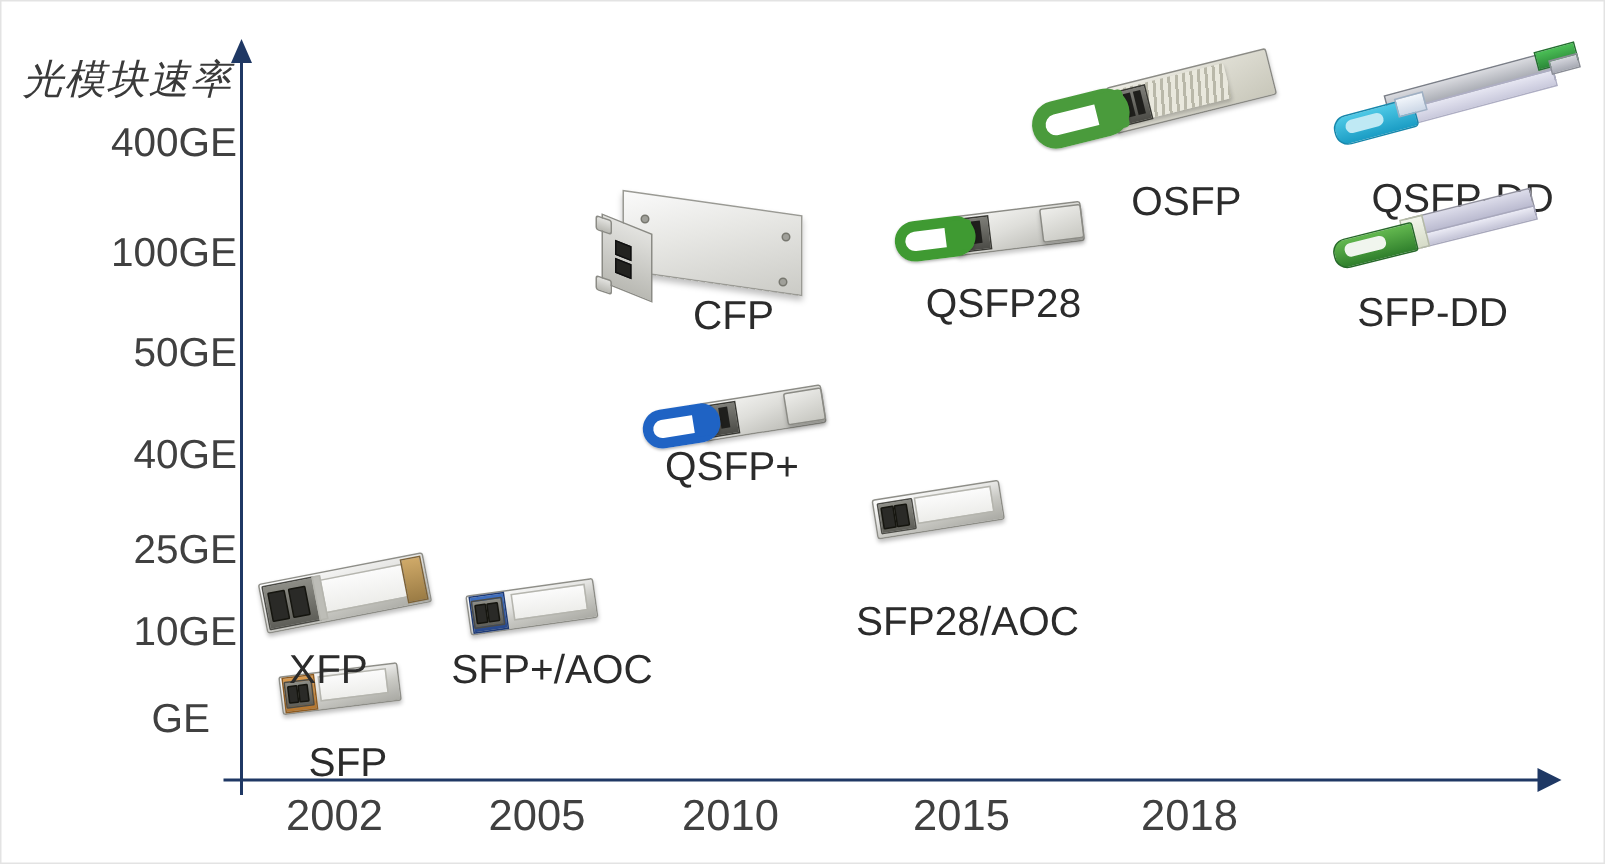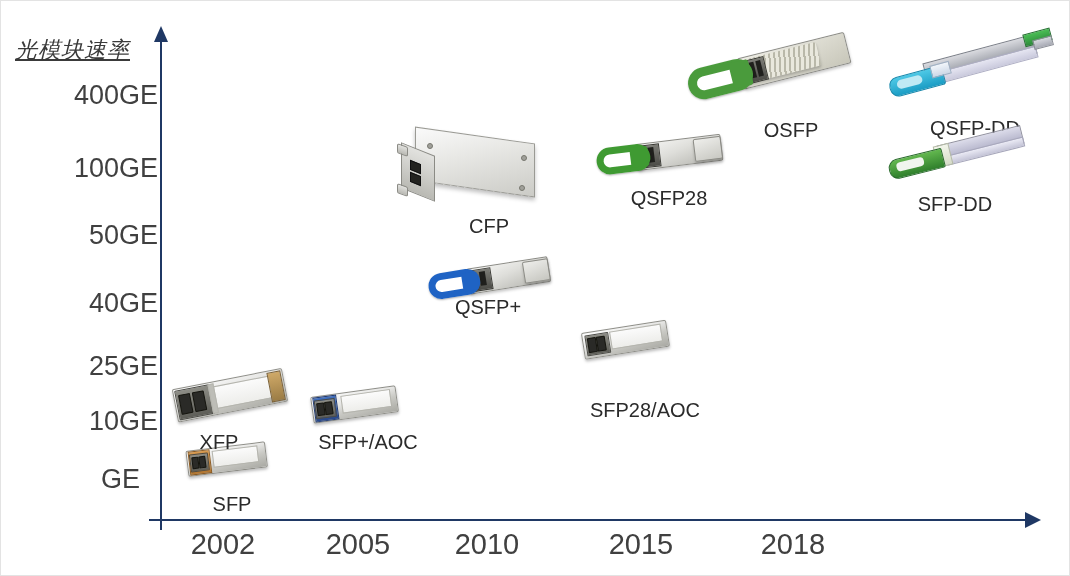--- a/index.html
+++ b/index.html
@@ -55,26 +55,25 @@
     border-bottom: 8px solid transparent;
     border-left: 16px solid #1f3864;
   }
 
   
   .y-axis-title {
     position: absolute;
     left: 14px;
     top: 34px;
     font-family: "Liberation Serif", "DejaVu Serif", serif;
-    font-size: 22px;
+    font-size: 27px;
     font-style: italic;
     color: #3a3a3a;
     white-space: nowrap;
     letter-spacing: 1px;
-    text-decoration: underline;
   }
   .ytick {
     position: absolute;
     right: 0;
     text-align: right;
     font-family: "Liberation Sans", sans-serif;
     font-size: 27px;
     color: #404040;
     white-space: nowrap;
   }
@@ -96,21 +95,21 @@
   
   .module {
     position: absolute;
   }
   .module-label {
     position: absolute;
     left: 50%;
     transform: translateX(-50%);
     white-space: nowrap;
     font-family: "Liberation Sans", sans-serif;
-    font-size: 20px;
+    font-size: 27px;
     color: #2b2b2b;
   }
   .art {
     position: absolute;
     left: 0;
     top: 0;
   }
 
   
   .sfp {
@@ -286,21 +285,21 @@
       <div class="screw" style="left:34px; top:48px;"></div>
       <div class="screw" style="left:126px; top:52px;"></div>
 
       <div class="face" style="left:8px; top:16px; width:32px; height:44px; transform:skewY(22deg);"></div>
       <div class="sock" style="left:17px; top:29px; width:9px; height:8px; transform:skewY(22deg);"></div>
       <div class="sock" style="left:17px; top:41px; width:9px; height:8px; transform:skewY(22deg);"></div>
 
       <div class="face" style="left:4px; top:12px; width:9px; height:8px; transform:skewY(18deg); border-radius:2px;"></div>
       <div class="face" style="left:4px; top:52px; width:9px; height:8px; transform:skewY(18deg); border-radius:2px;"></div>
     </div>
-    <div class="module-label" style="top:62px; left:96px;margin-top:20px;">CFP</div>
+    <div class="module-label" style="top:62px; left:96px;">CFP</div>
   </div>
 
   <div class="module" style="left:424px; top:266px; width:130px; height:70px;">
     <div class="qsfp art" style="transform:rotate(-9deg); width:122px; height:30px; left:4px; top:8px;">
       <div class="qbody" style="left:40px; top:0; width:80px; height:24px;"></div>
       <div class="qbody" style="left:96px; top:2px; width:24px; height:20px; background:linear-gradient(165deg,#ededea,#c6c6c0);"></div>
       <div class="qcage" style="left:40px; top:2px; width:22px; height:20px;"></div>
       <div class="qport" style="left:43px; top:5px; width:6px; height:14px;"></div>
       <div class="qport" style="left:52px; top:5px; width:6px; height:14px;"></div>
 

